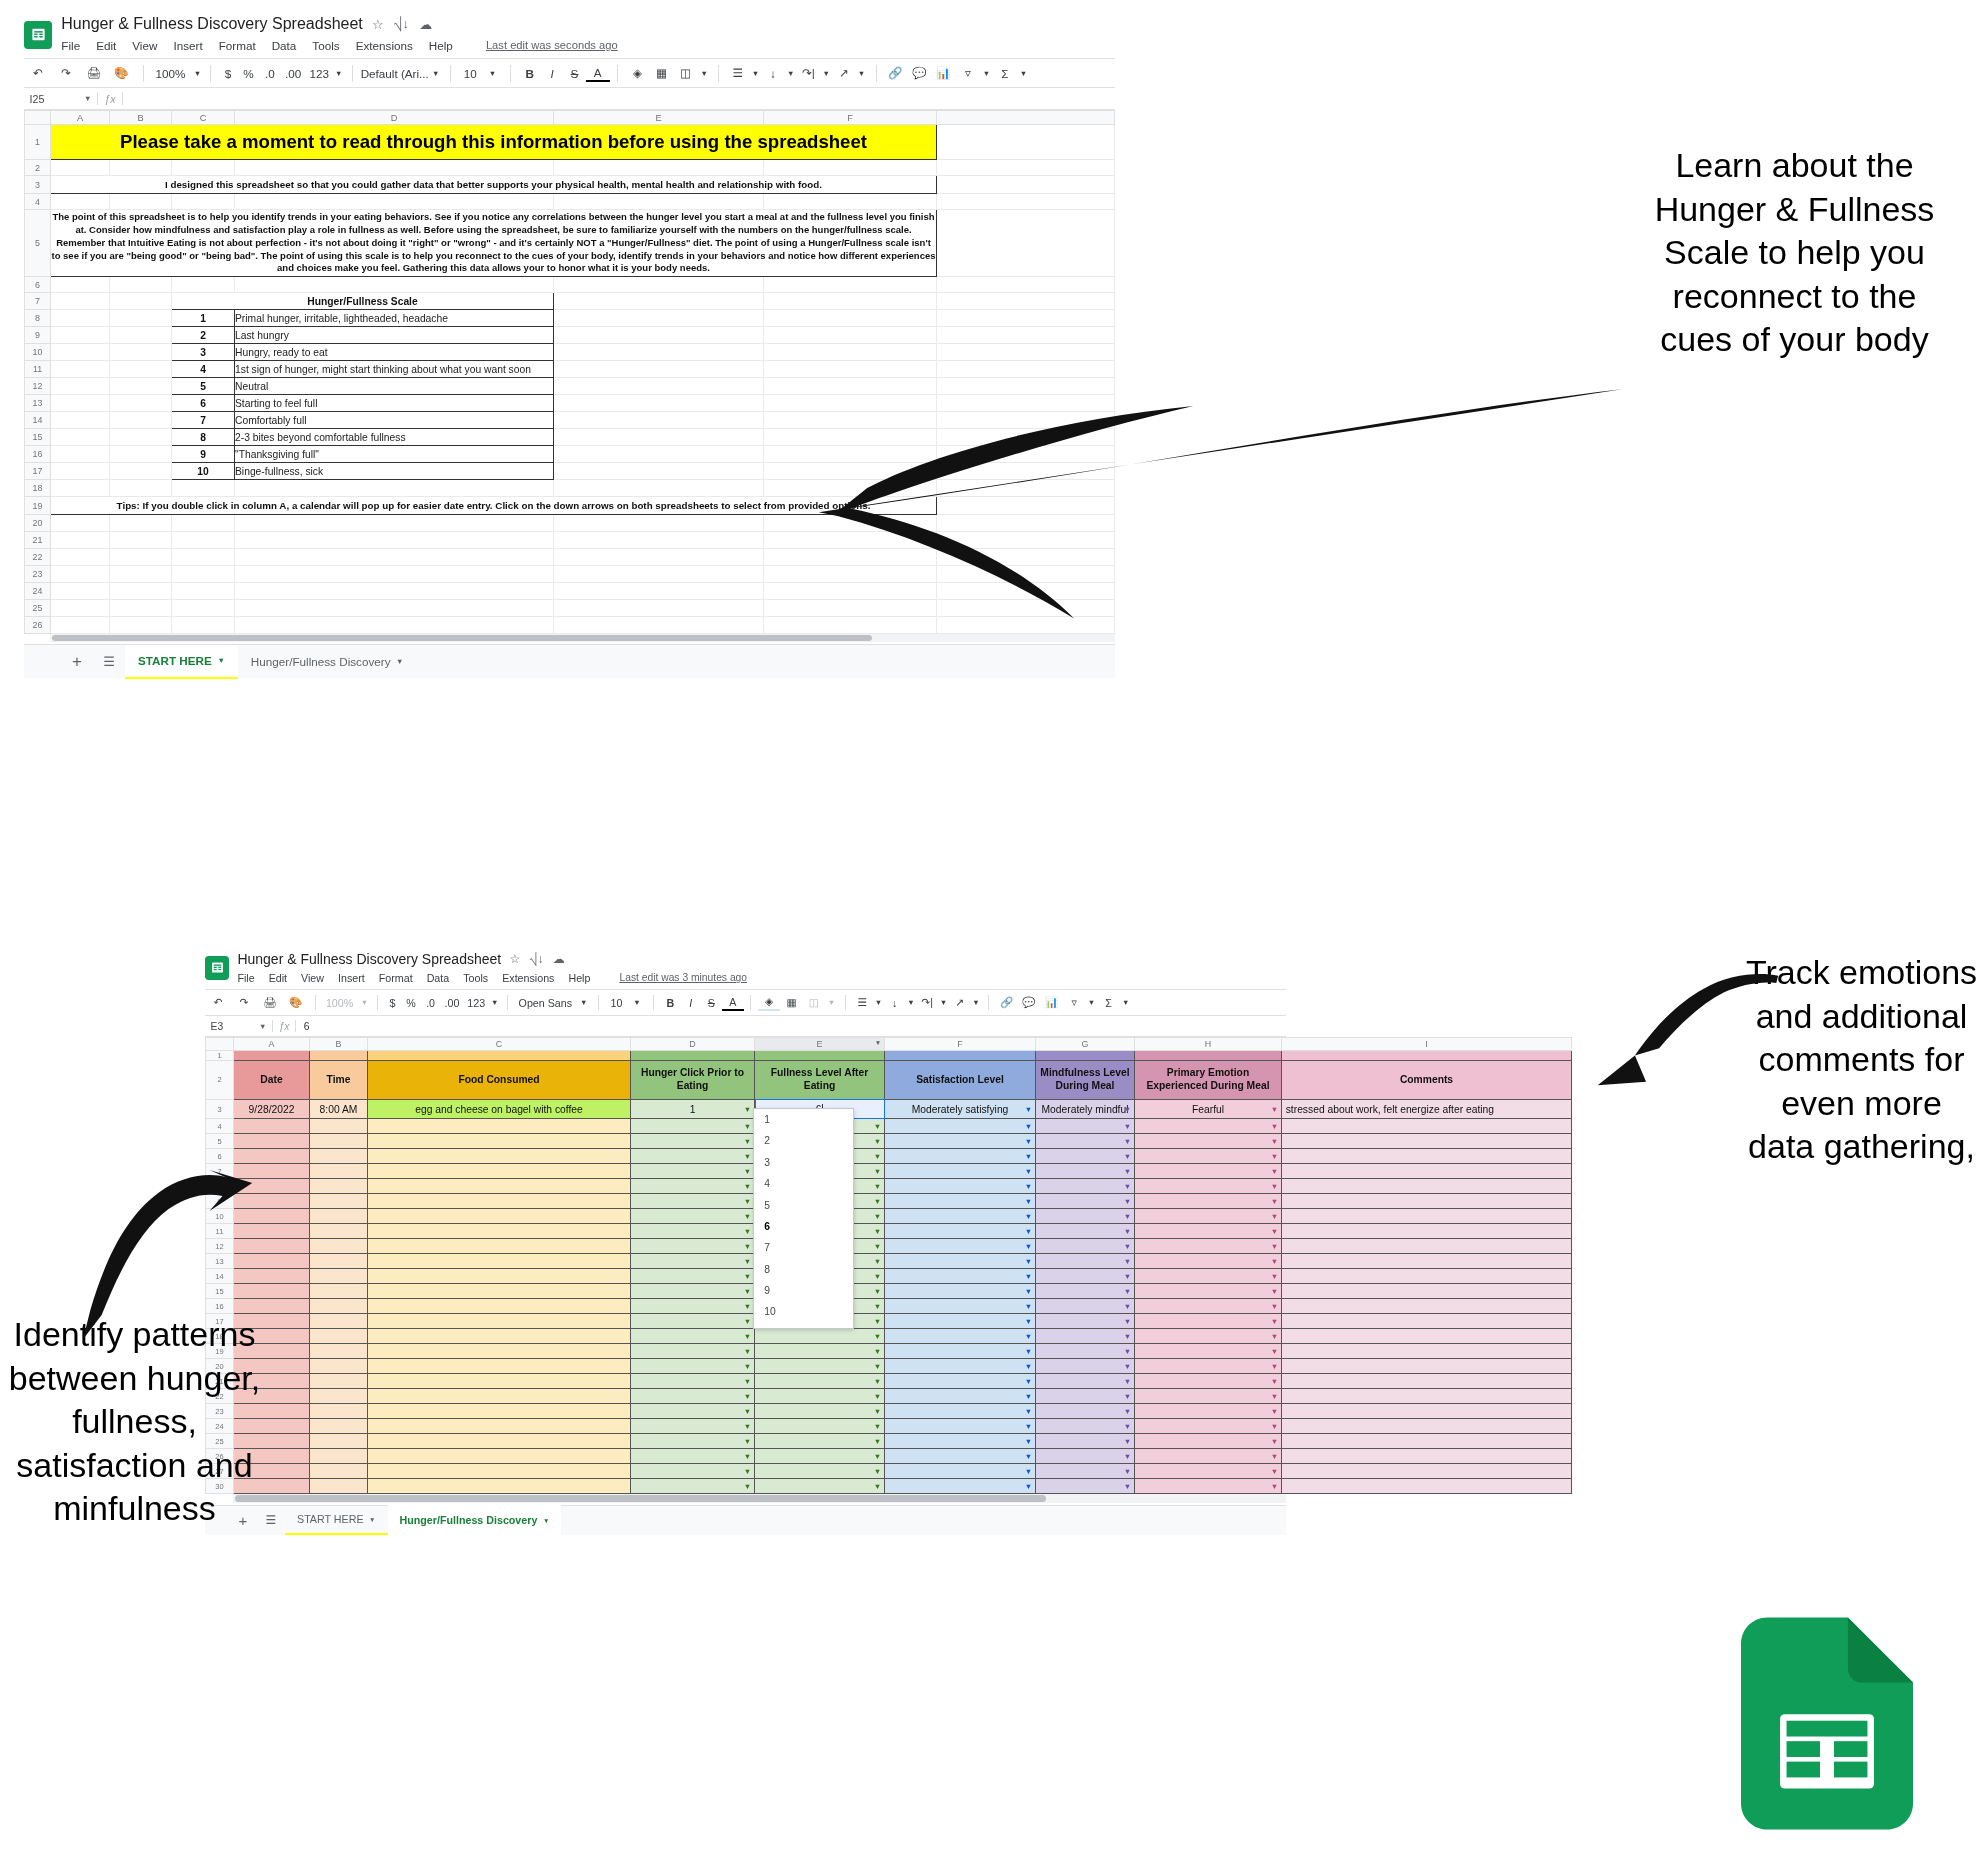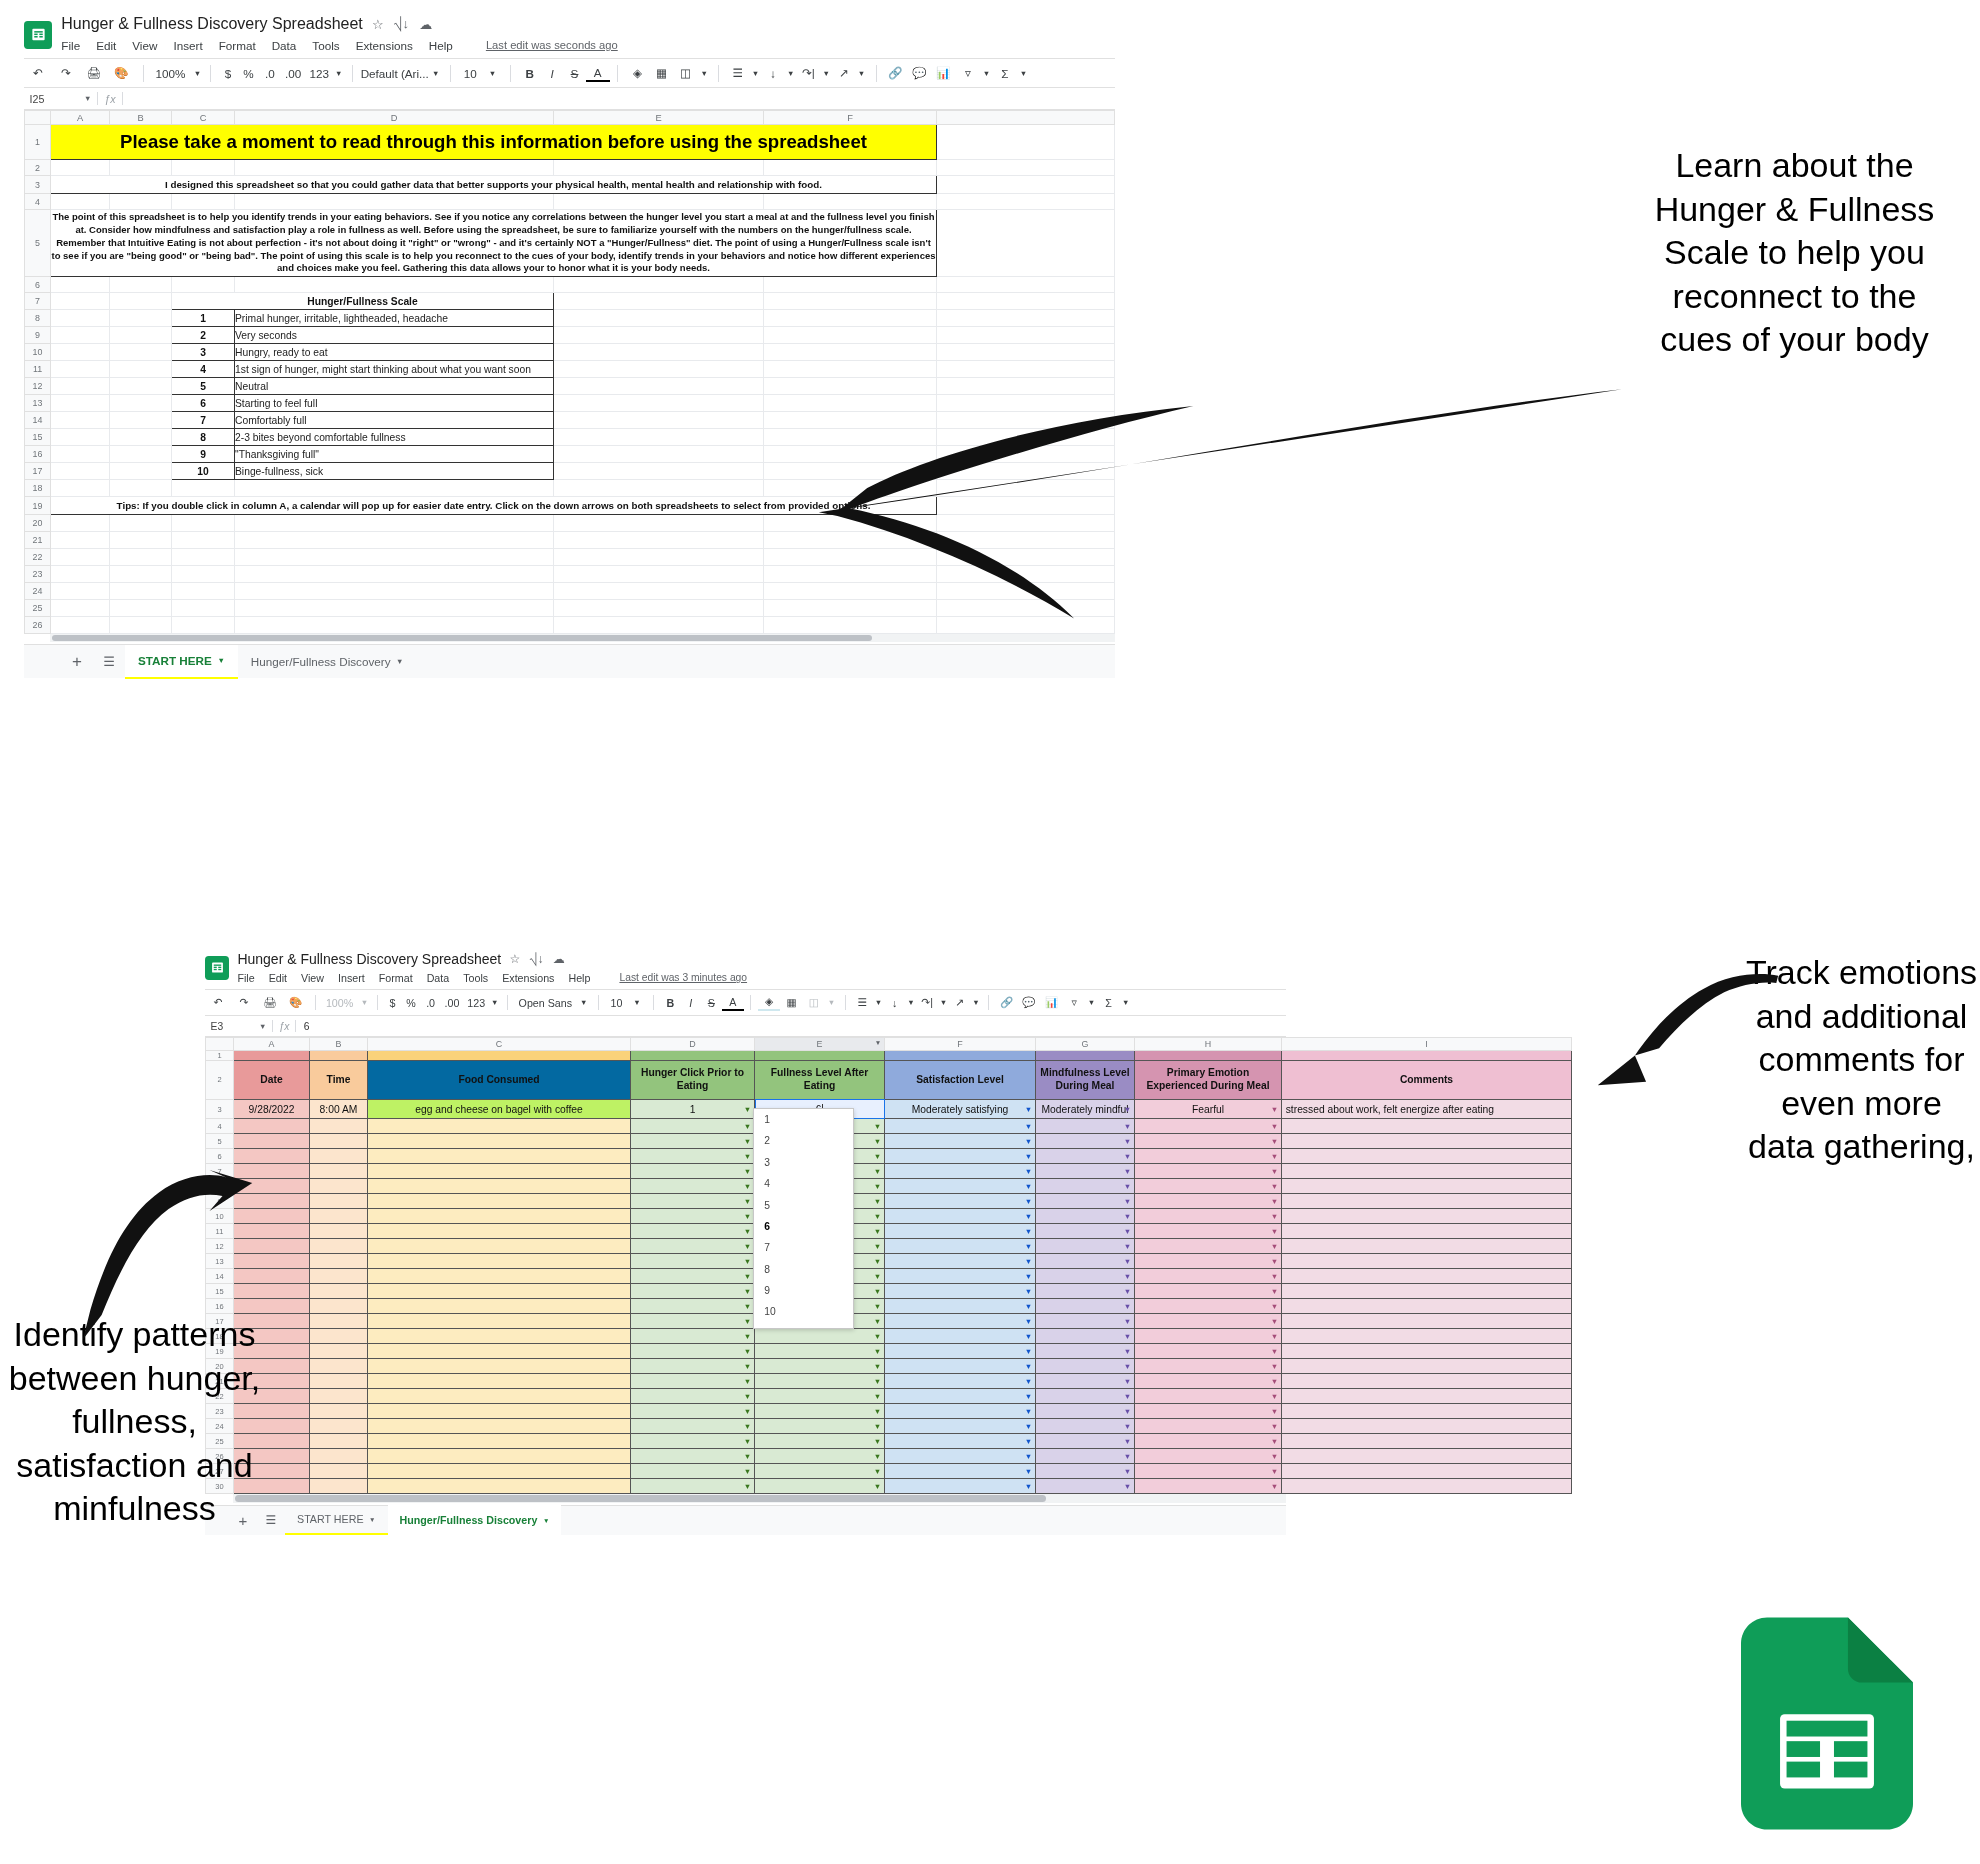--- a/index.html
+++ b/index.html
@@ -315,21 +315,21 @@
         <td class="cell scale-desc hb">Primal hunger, irritable, lightheaded, headache</td>
         <td class="cell"></td>
             <td class="cell"></td>
         <td class="cell"></td>
       </tr>
       <tr style="height:17px">
         <td class="rowhead" style="font-size:8.9px">9</td>
         <td class="cell"></td>
             <td class="cell"></td>
         <td class="cell scale-num hb">2</td>
-        <td class="cell scale-desc hb">Very seconds</td>
+        <td class="cell scale-desc hb">Last hungry</td>
         <td class="cell"></td>
             <td class="cell"></td>
         <td class="cell"></td>
       </tr>
       <tr style="height:17px">
         <td class="rowhead" style="font-size:8.9px">10</td>
         <td class="cell"></td>
             <td class="cell"></td>
         <td class="cell scale-num hb">3</td>
         <td class="cell scale-desc hb">Hungry, ready to eat</td>
@@ -655,21 +655,21 @@
         <td class="cell" style="background:#8faadc;border:0.9px solid #555"></td>
         <td class="cell" style="background:#9a8cc4;border:0.9px solid #555"></td>
         <td class="cell" style="background:#d594b0;border:0.9px solid #555"></td>
         <td class="cell" style="background:#efbfd2;border:0.9px solid #555"></td>
       </tr>
 
       <tr style="height:39px">
         <td class="rowhead" style="font-size:7.5px">2</td>
         <td class="hdrcell" style="background:#e89a9a">Date</td>
         <td class="hdrcell" style="background:#f9cb9c">Time</td>
-        <td class="hdrcell" style="background:#0369a1">Food Consumed</td>
+        <td class="hdrcell" style="background:#eab308">Food Consumed</td>
         <td class="hdrcell" style="background:#93c47d">Hunger Click Prior to Eating</td>
         <td class="hdrcell" style="background:#93c47d">Fullness Level After Eating</td>
         <td class="hdrcell" style="background:#8faadc">Satisfaction Level</td>
         <td class="hdrcell" style="background:#9a8cc4">Mindfulness Level During Meal</td>
         <td class="hdrcell" style="background:#d594b0">Primary Emotion Experienced During Meal</td>
         <td class="hdrcell" style="background:#efbfd2">Comments</td>
       </tr>
 
       <tr style="height:19.6px">
         <td class="rowhead" style="font-size:7.5px">3</td>

